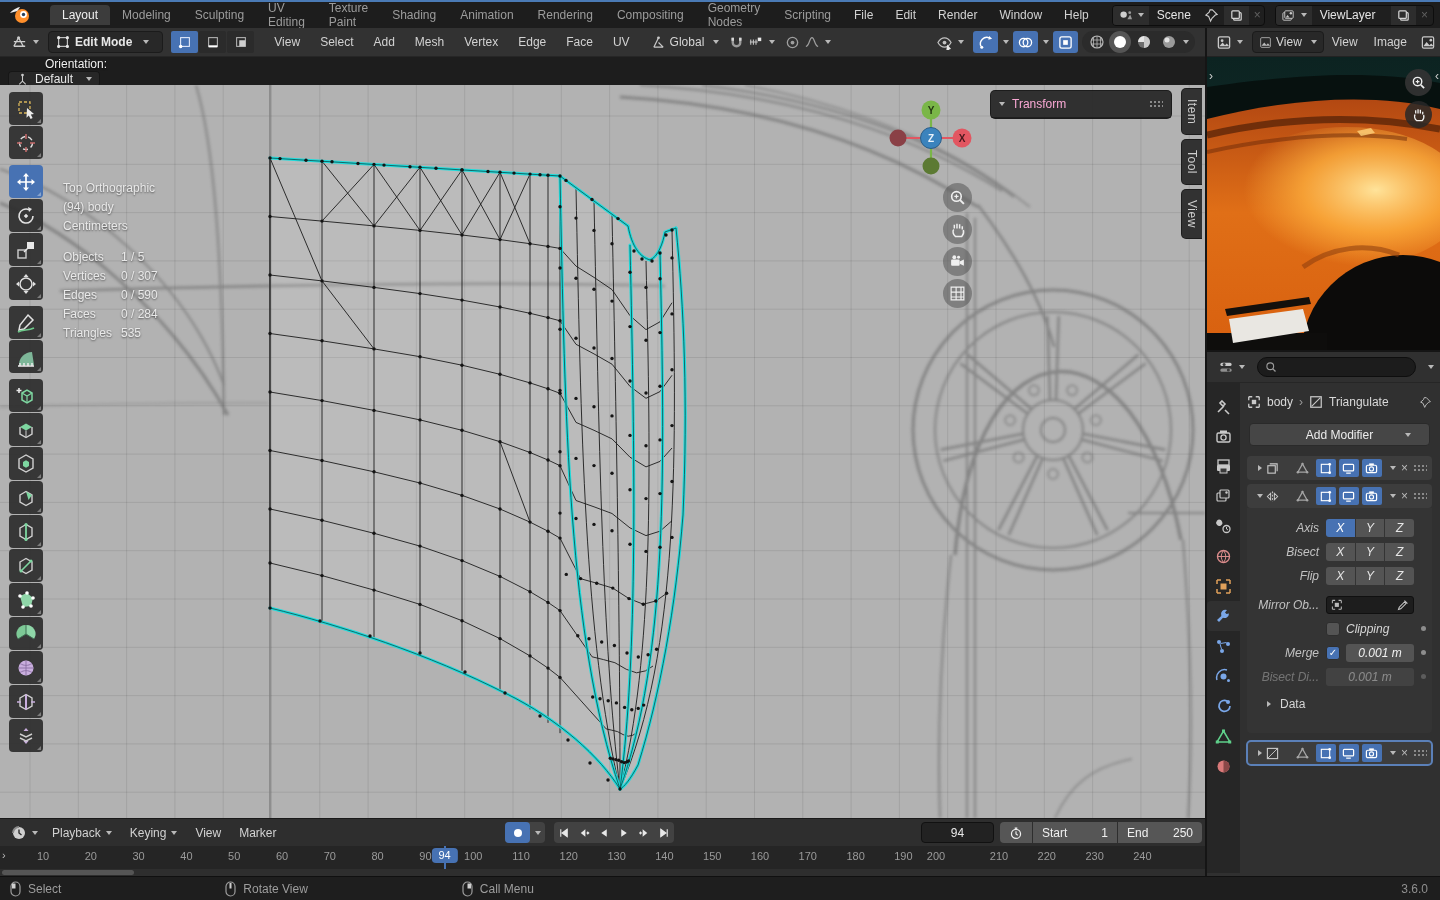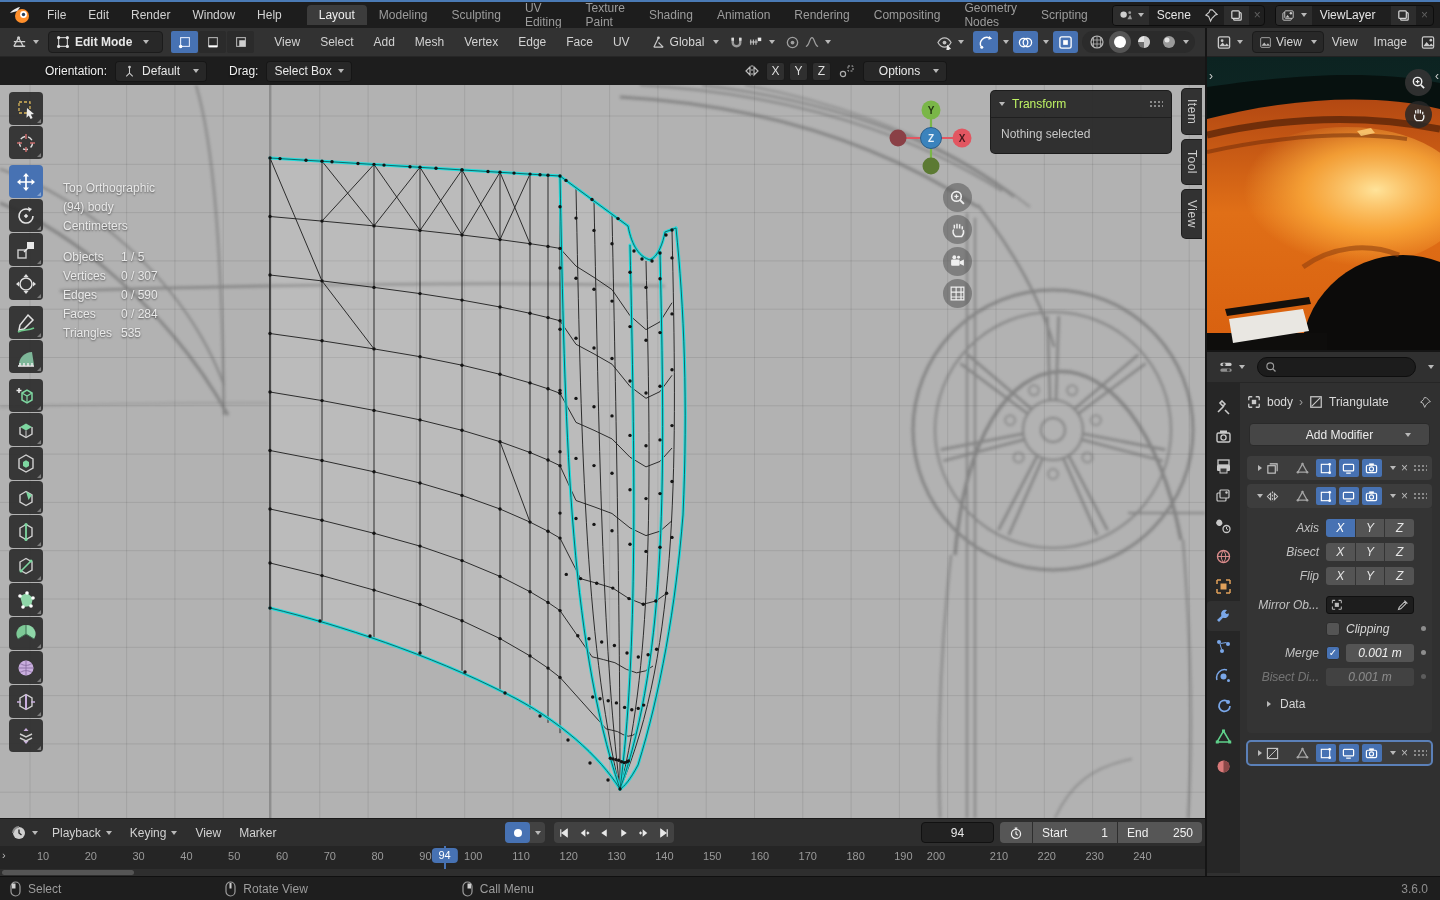--- a/index.html
+++ b/index.html
@@ -43,21 +43,21 @@
   #vp-menus { display:flex; margin-left:10px; }
   #vp-menus .menu { padding:0 10px; }
   .hdr-right { margin-left:auto; display:flex; align-items:center; margin-right:10px; gap:4px; }
   .tglbtn { width:25px; height:22px; background:transparent; display:flex; align-items:center;
     justify-content:center; border-radius:3px; }
   .tglbtn.on { background:#4772b3; }
   .shadegrp { display:flex; background:#2b2b2b; border-radius:11px; padding:0 2px; align-items:center; height:22px; }
   .shadegrp .tglbtn.sel { background:#555; border-radius:50%; width:22px; }
 
   
-  #tool-row { left:0; top:57px; width:1205px; height:28px; display:flex; align-items:center; pointer-events:none; }
+  #tool-row { left:0; top:57px; width:1205px; height:28px; display:flex; pointer-events:none;flex-direction:column; }
   #tool-row > * { pointer-events:auto; }
   .shadow-label { color:#f0f0f0; text-shadow:0 1px 2px rgba(0,0,0,.7); }
   .float-field { display:flex; align-items:center; height:21px; background:rgba(40,40,40,.94);
     border:1px solid rgba(15,15,15,.7); border-radius:4px; padding:0 7px; color:#e8e8e8; }
   .xyzbtn { width:19px; height:19px; background:rgba(48,48,48,.95); border:1px solid rgba(15,15,15,.6);
     border-radius:3px; display:flex; align-items:center; justify-content:center; color:#dedede; }
 
   
   #viewport { left:0; top:85px; width:1205px; height:733px; background:#b2b2b2; overflow:hidden; }
   #vp-canvas { position:absolute; left:0; top:0; }
@@ -182,34 +182,34 @@
 </head>
 <body>
 
 <div id="topbar" class="abs">
   <svg id="blender-logo" viewBox="0 0 30 22">
     <path d="M4 9c4-5 10-6 10-6l-2.5 4z" fill="#eee"></path>
     <circle cx="16" cy="12" r="7" fill="#ff8f2b"></circle>
     <circle cx="17.5" cy="10.5" r="3.4" fill="#fff"></circle>
     <circle cx="17.5" cy="10.5" r="1.7" fill="#26425f"></circle>
   </svg>
-  <div id="topbar-menus"><span class="menu">File</span><span class="menu">Edit</span><span class="menu">Render</span><span class="menu">Window</span><span class="menu">Help</span></div>
   <div id="workspaces">
       <span class="ws active">Layout</span>
       <span class="ws">Modeling</span>
       <span class="ws">Sculpting</span>
       <span class="ws">UV Editing</span>
       <span class="ws">Texture Paint</span>
       <span class="ws">Shading</span>
       <span class="ws">Animation</span>
       <span class="ws">Rendering</span>
       <span class="ws">Compositing</span>
       <span class="ws">Geometry Nodes</span>
       <span class="ws">Scripting</span>
     </div>
+  <div id="topbar-menus"><span class="menu">File</span><span class="menu">Edit</span><span class="menu">Render</span><span class="menu">Window</span><span class="menu">Help</span></div>
   <div class="id-block" style="width:186px;margin-left:12px;">
     <span class="seg">
         <svg class="id-ico" viewBox="0 0 16 16">
           <circle cx="6" cy="7" r="3.4" fill="#cfcfcf"></circle>
           <path d="M10 12l3-5 2 5z" fill="#9a9a9a"></path>
           <circle cx="12.5" cy="5" r="1.5" fill="#9a9a9a"></circle>
         </svg>
         <span class="chev"></span>
       </span>
     <span class="txt">Scene</span>
@@ -996,24 +996,23 @@
     </div>
   <div class="navbtn" style="top:194px">
       <svg viewBox="0 0 16 16">
         <path d="M2 2h12v12H2zM2 6.7h12M2 11.3h12M6.7 2v12M11.3 2v12" fill="none" stroke="#efefef" stroke-width="1.1"></path>
       </svg>
     </div>
 
   <div id="transform-panel">
     <div class="hd">
       <span class="chev"></span>
-      <span style="flex:1;color:#bef264">Transform</span>
+      <span style="flex:1;color:#f9a8d4">Transform</span>
       <span class="grip"></span>
     </div>
-    <div class="bd">Nothing selected</div>
   </div>
   <div id="side-tabs">
       <div class="side-tab">Item</div>
       <div class="side-tab">Tool</div>
       <div class="side-tab">View</div>
     </div>
 </div>
 
 <div id="timeline" class="abs">
   <div id="tl-header">

